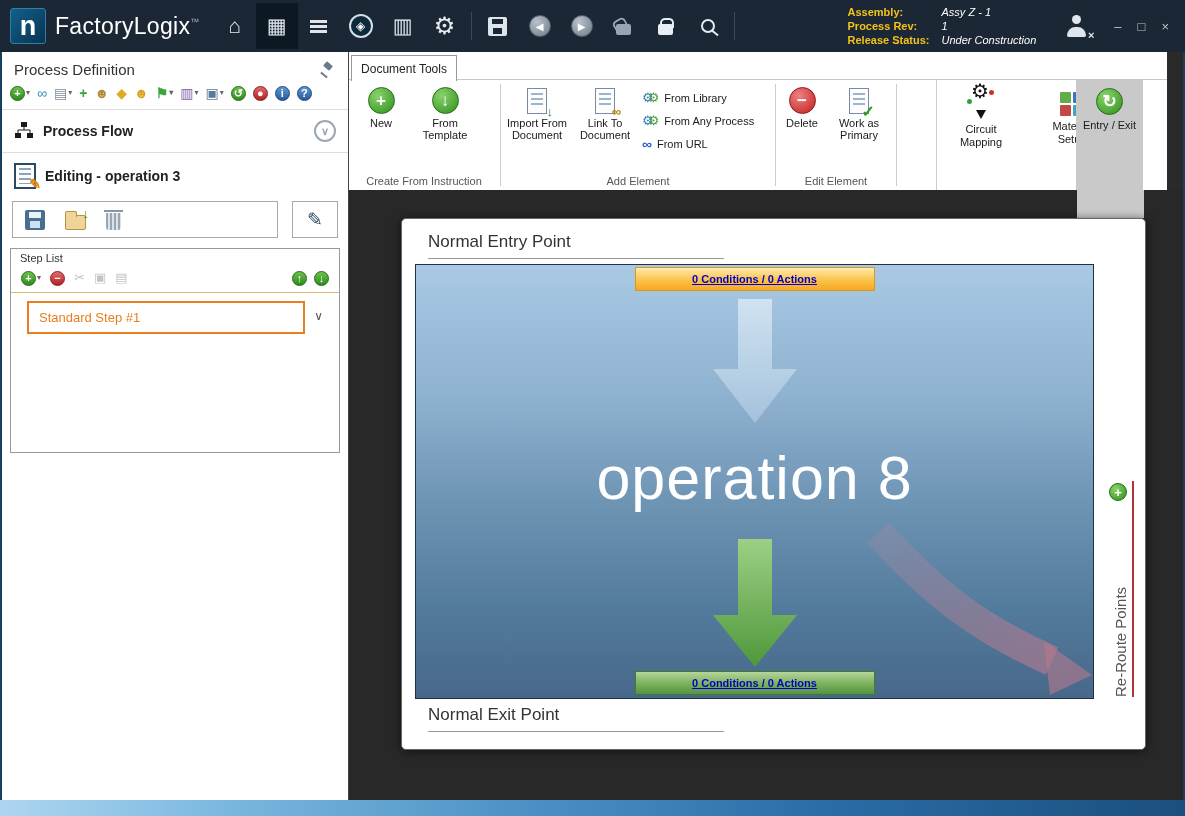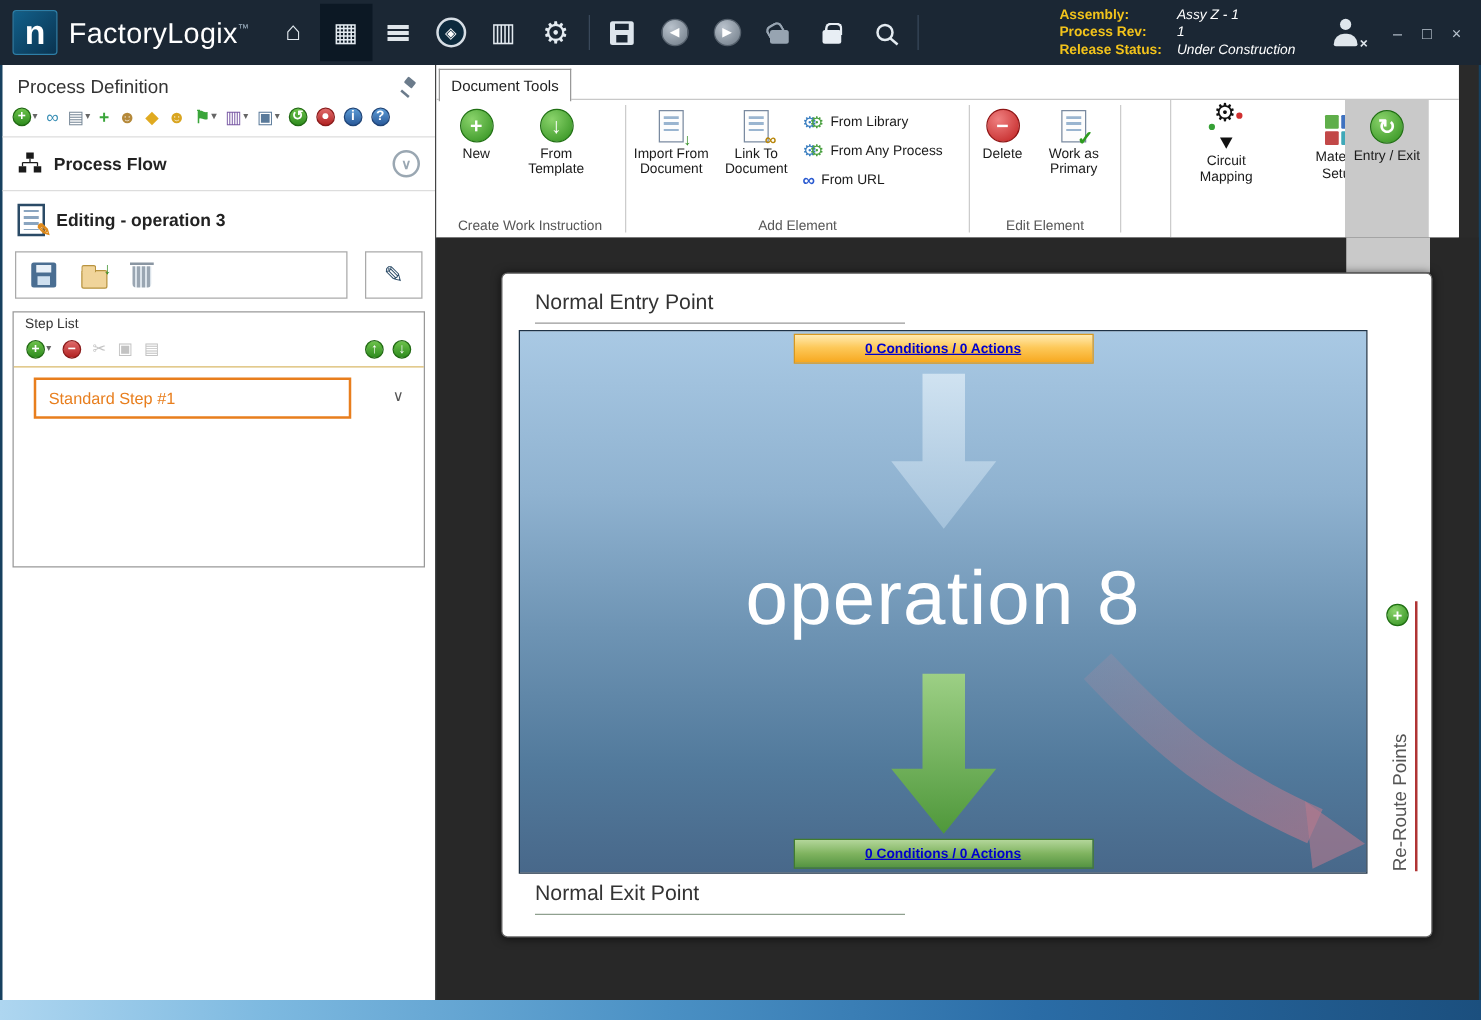--- a/index.html
+++ b/index.html
@@ -102,21 +102,21 @@
   .trash { position:relative; width:15px; height:17px; border-radius:0 0 3px 3px; margin-top:3px;
            background:repeating-linear-gradient(90deg,#9aa6b2 0 2px,#dbe3ea 2px 4px); }
   .trash::before { content:""; position:absolute; top:-3px; left:-2px; right:-2px; height:2px; background:#8a96a2; }
   .order-row { display:flex; align-items:center; gap:7px; padding:14px 12px 6px; font-size:12px; color:#333; }
   .checkbox { width:13px; height:13px; border:1px solid #8a8a8a; background:#fff; flex:none; }
   .step-list-box { margin:10px 8px 0; border:1px solid #999; height:205px; position:relative; padding-top:19px; }
   .sl-title { position:absolute; top:3px; left:9px; font-size:11px; color:#333; }
   .sl-toolbar { display:flex; align-items:center; gap:9px; padding:2px 10px 6px; border-bottom:1px solid #d9b96a; }
   .sl-right { margin-left:auto; display:flex; gap:7px; }
   .dis { color:#c3c3c3; font-size:13px; }
-  .step-item { margin:8px 0 0 16px; width:254px; border:2px solid #E87E1D; padding:7px 10px;
+  .step-item { margin:8px 0 0 16px; width:278px; border:2px solid #E87E1D; padding:7px 10px;
                font-size:13px; color:#E87E1D; background:#fff; }
   .step-caret { position:absolute; top:60px; right:16px; color:#555; font-size:12px; }
 
   
   .main { flex:1; position:relative; background:#2a2a2a; overflow:hidden; }
   .ribbon-wrap { position:absolute; left:0; top:0; width:818px; background:#fff; }
   .tab-strip { height:28px; position:relative; border-bottom:1px solid #c8c8c8; background:#fff; }
   .doc-tab { position:absolute; left:2px; top:3px; width:106px; height:26px; z-index:2;
              border:1px solid #999; border-bottom:none; background:#fff;
              display:flex; align-items:center; justify-content:center; font-size:12px; color:#222; }
@@ -379,21 +379,21 @@
                   </span>
                 <span>New</span>
               </div>
               <div class="rb-big">
                 <span class="bigcir green">
                     <i>↓</i>
                   </span>
                 <span>From Template</span>
               </div>
             </div>
-            <div class="rlabel">Create Work Instruction</div>
+            <div class="rlabel">Create From Instruction</div>
           </div>
           <div class="rsep"></div>
           <div class="rgroup" style="width:272px">
             <div class="rbuttons">
               <div class="rb-big" style="width:70px">
                 <span class="page-ic">
                     <i class="ovl grn">↓</i>
                   </span>
                 <span>Import From Document</span>
               </div>

